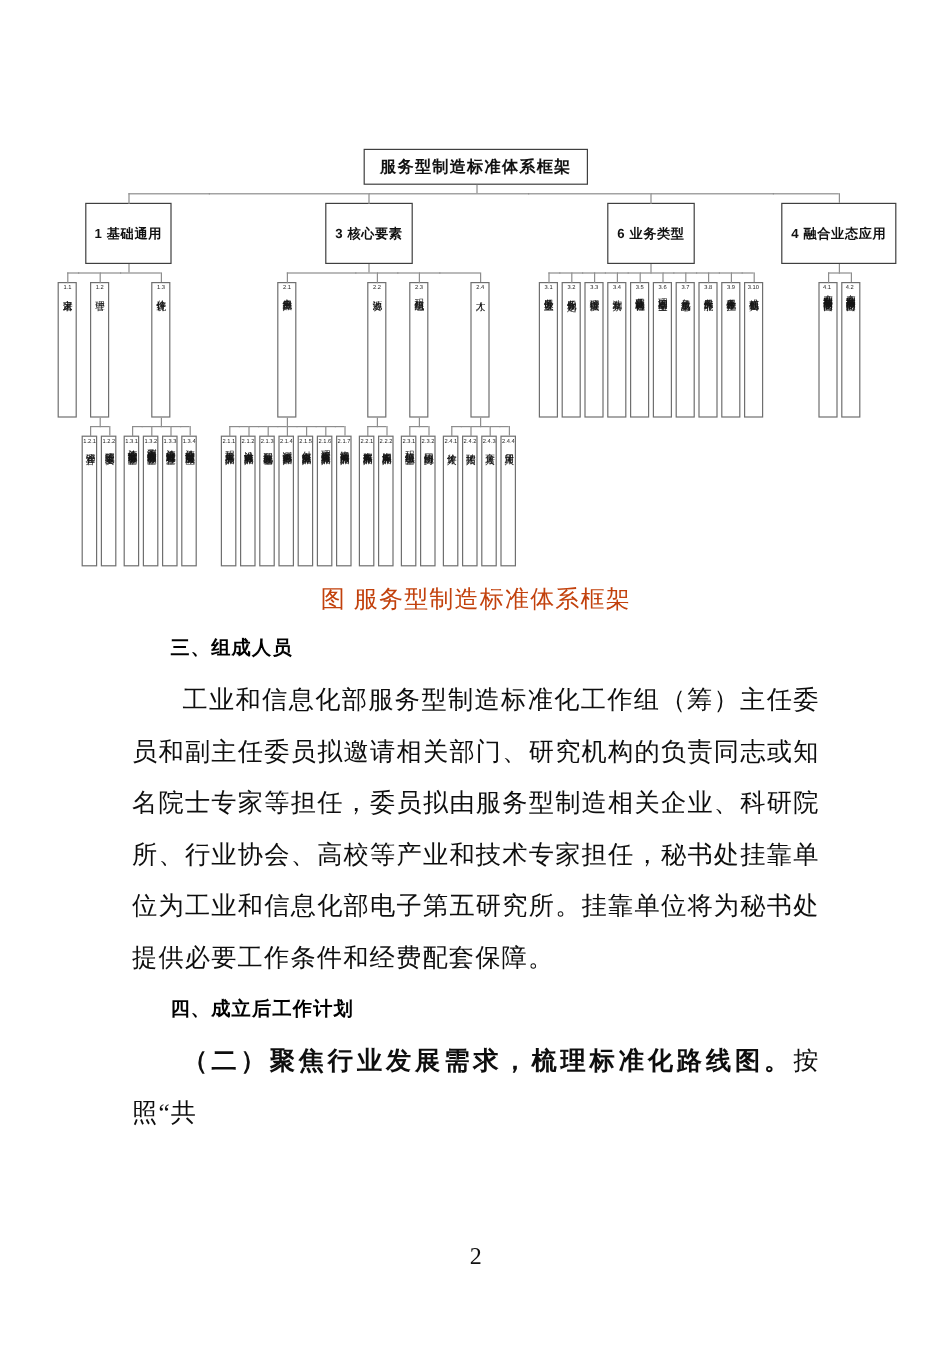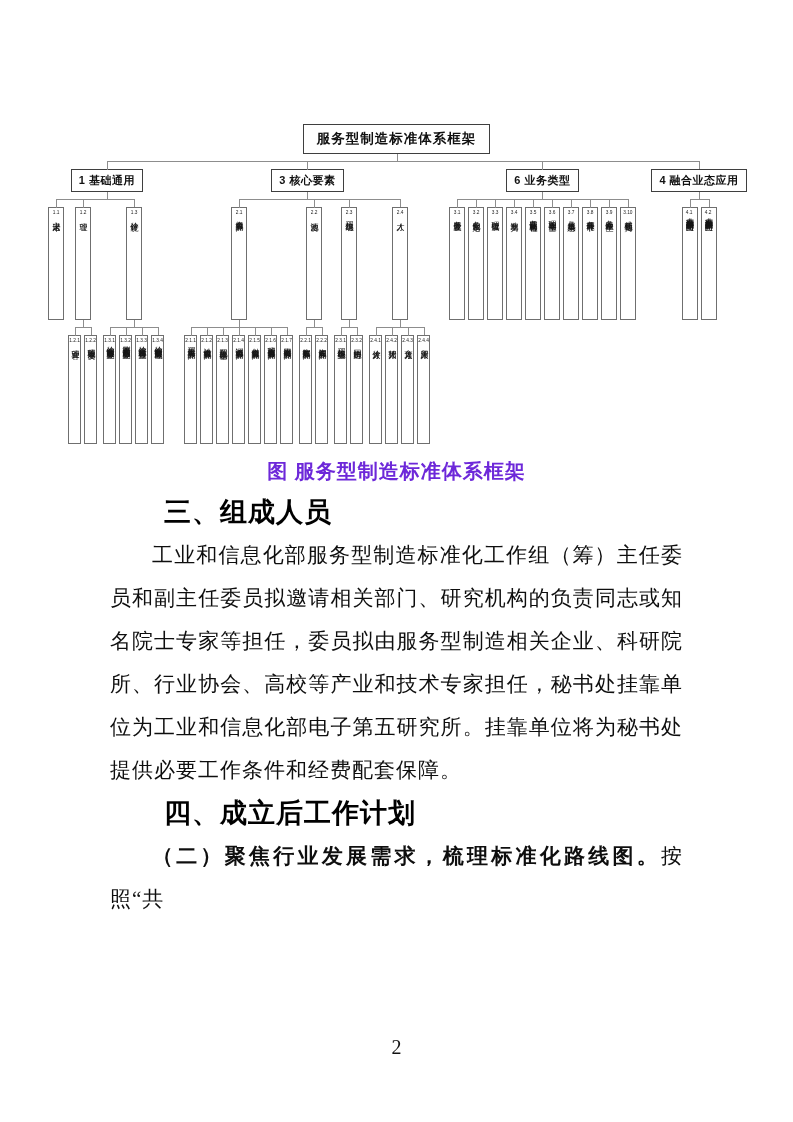--- a/index.html
+++ b/index.html
@@ -21,42 +21,42 @@
   .node:first-child::before { border-top:none; }
   .node:last-child::after  { border-top:none; }
   .node.root { padding:0; }
   .node.root::before, .node.root::after { display:none; }
   .children { display:flex; align-items:flex-start; justify-content:center; position:relative; padding-top:7px; }
   .children::before { content:''; position:absolute; top:0; left:50%; height:7px; border-left:1px solid #8d8d8d; }
   .root > .children > .node { padding-left:7px; padding-right:7px; }
 
   .hbox { background:#fff; border:1.5px solid #3f3f3f; color:#111; white-space:nowrap; }
   .root-box   { font-weight:700; font-size:13.5px; padding:5px 13px; letter-spacing:1px;margin-top:20px; }
-  .branch-box { font-weight:700; font-size:11px;   padding:3px 7px;  letter-spacing:.5px; }
+  .branch-box { font-weight:700; font-size:11px;   padding:17px 7px;  letter-spacing:.5px; }
 
   .vbox { background:#fff; border:1px solid #6f6f6f; display:flex; flex-direction:column; align-items:center; padding-top:1px; }
   .vbox.l2 { width:16px; height:113px; }
   .vbox.l3 { width:13px; height:109px; }
   .vnum { font-size:6px; line-height:7px; transform:scale(.8); white-space:nowrap; color:#222; }
   .vtext {
     writing-mode:vertical-rl; text-orientation:upright;
     font-size:8px; line-height:11px; letter-spacing:-.5px; color:#151515;
     flex:1; overflow:hidden; margin-top:1px;
   }
 
   
-  .caption { margin-top:14px; text-align:center; font-weight:700; font-size:20px; color:#6d28d9; letter-spacing:1px; }
+  .caption { margin-top:14px; text-align:center; font-weight:400; font-size:20px; color:#c2410c; letter-spacing:1px; }
   .content {
     margin:6px 110px 0; text-align:justify; color:#0e0e0e;
     font-family:"Liberation Serif","DejaVu Serif",serif;
     font-size:21px; line-height:43px; letter-spacing:1px;
   }
   .heading {
     font-family:"Liberation Sans","DejaVu Sans",sans-serif;
-    font-weight:700; font-size:27px; line-height:43px; text-indent:2em; color:#000;
+    font-weight:700; font-size:16px; line-height:43px; text-indent:2em; color:#000;
   }
   .para { text-indent:2em; }
   .para .lead { font-weight:700; }
   .page-number {
     position:absolute; left:0; right:0; top:1036px; text-align:center;
     font-family:"Liberation Serif","DejaVu Serif",serif; font-size:20px; color:#111;
   }
 </style>
 </head>
 <body>

